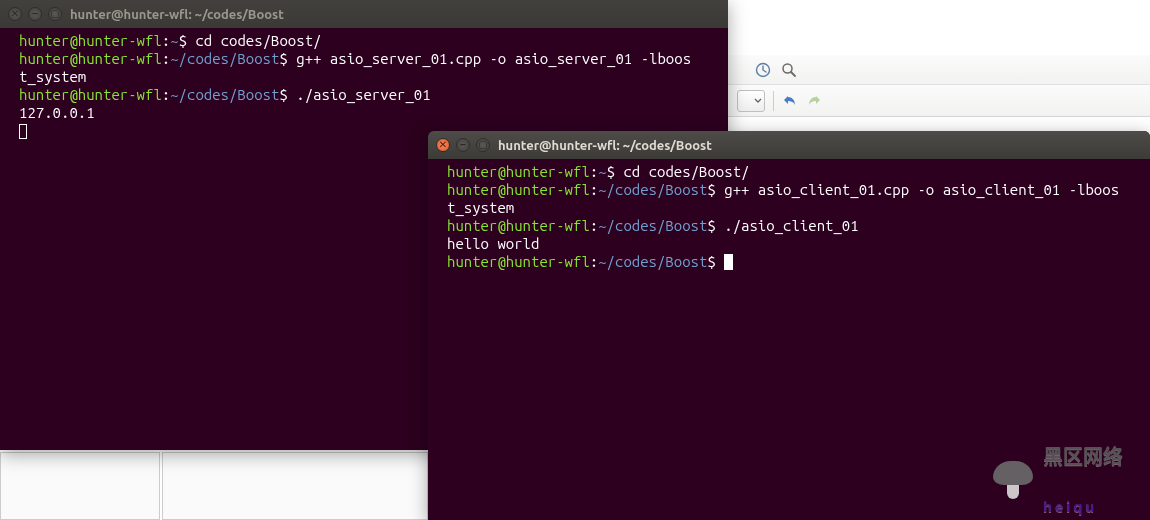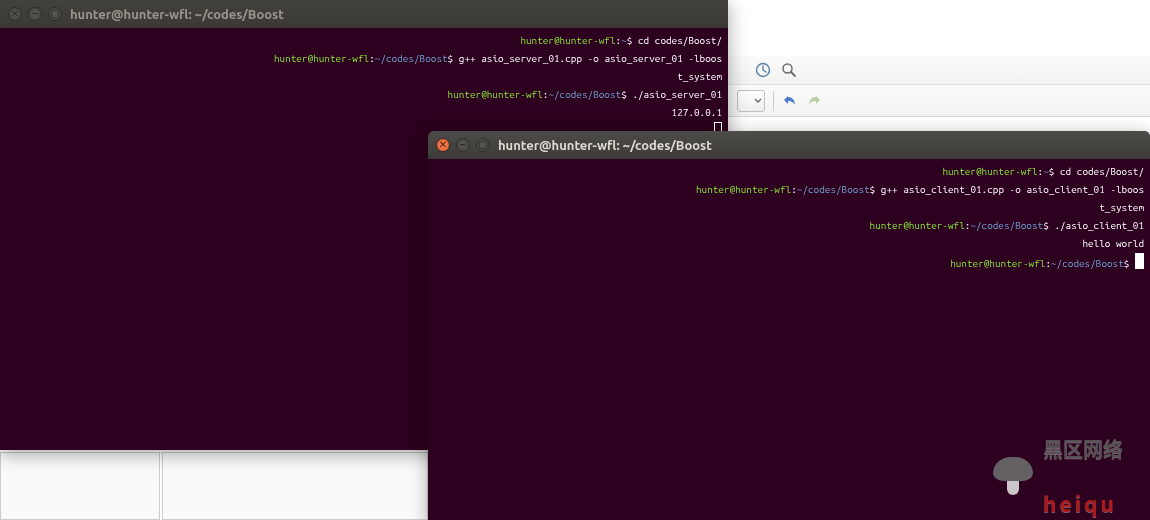--- a/index.html
+++ b/index.html
@@ -89,28 +89,27 @@
     width:14px; height:14px; border-radius:50%;
     display:flex; align-items:center; justify-content:center;
     font-size:10px; line-height:1;
     background: radial-gradient(#5a5955,#403f3c);
     color:#2b2a27;
     border:1px solid #2f2e2b;
   }
   .wbtn.close.active { background: radial-gradient(#f28c63,#e95420); color:#4a1a06;}
   .term-body {
     flex:1;
-    padding: 4px 6px;
+    padding: 4px 19px;
     color:#ffffff;
     font-family:"Ubuntu Mono","DejaVu Sans Mono",monospace;
-    font-size:10px;
+    font-size:15px;
     line-height:18px;
     white-space: pre;
     overflow:hidden;
-    text-align:right;
   }
   .prompt-user { color:#8ae234; }
   .prompt-path { color:#729fcf; }
   .prompt-sep  { color:#ffffff; }
   .cmd         { color:#ffffff; }
   .cursor {
     display:inline-block; width:9px; height:16px;
     background:#ffffff; vertical-align:text-bottom;
   }
   .cursor.hollow { background:transparent; border:1px solid #ffffff; width:8px; height:15px;}
@@ -133,21 +132,21 @@
   .mushroom .cap{
     position:absolute; top:0; left:2px; width:40px; height:24px;
     background:#6b6b6b;
     border-radius:22px 22px 14px 14px / 20px 20px 10px 10px;
   }
   .mushroom .stem{
     position:absolute; bottom:0; left:16px; width:12px; height:18px;
     background:#dcdcdc; border-radius:0 0 6px 6px;
   }
   .wm-text { display:flex; flex-direction:column; line-height:1.05;}
-  .wm-text .line2{ font-size:21px; letter-spacing:3px; color:#b91c1c;margin-top:33px;}
+  .wm-text .line2{ font-size:14px; letter-spacing:3px; color:#4c1d95;margin-top:33px;}
 </style>
 </head>
 <body>
 
 <div class="bg-toolbar">
   <div class="bar1">
     <span class="ico">
       <svg viewBox="0 0 16 16">
           <circle cx="8" cy="8" r="6.5" fill="none" stroke="#5b7ea5" stroke-width="1.4"></circle>
           <path d="M8 4v4l3 2" stroke="#5b7ea5" stroke-width="1.4" fill="none" stroke-linecap="round"></path>

